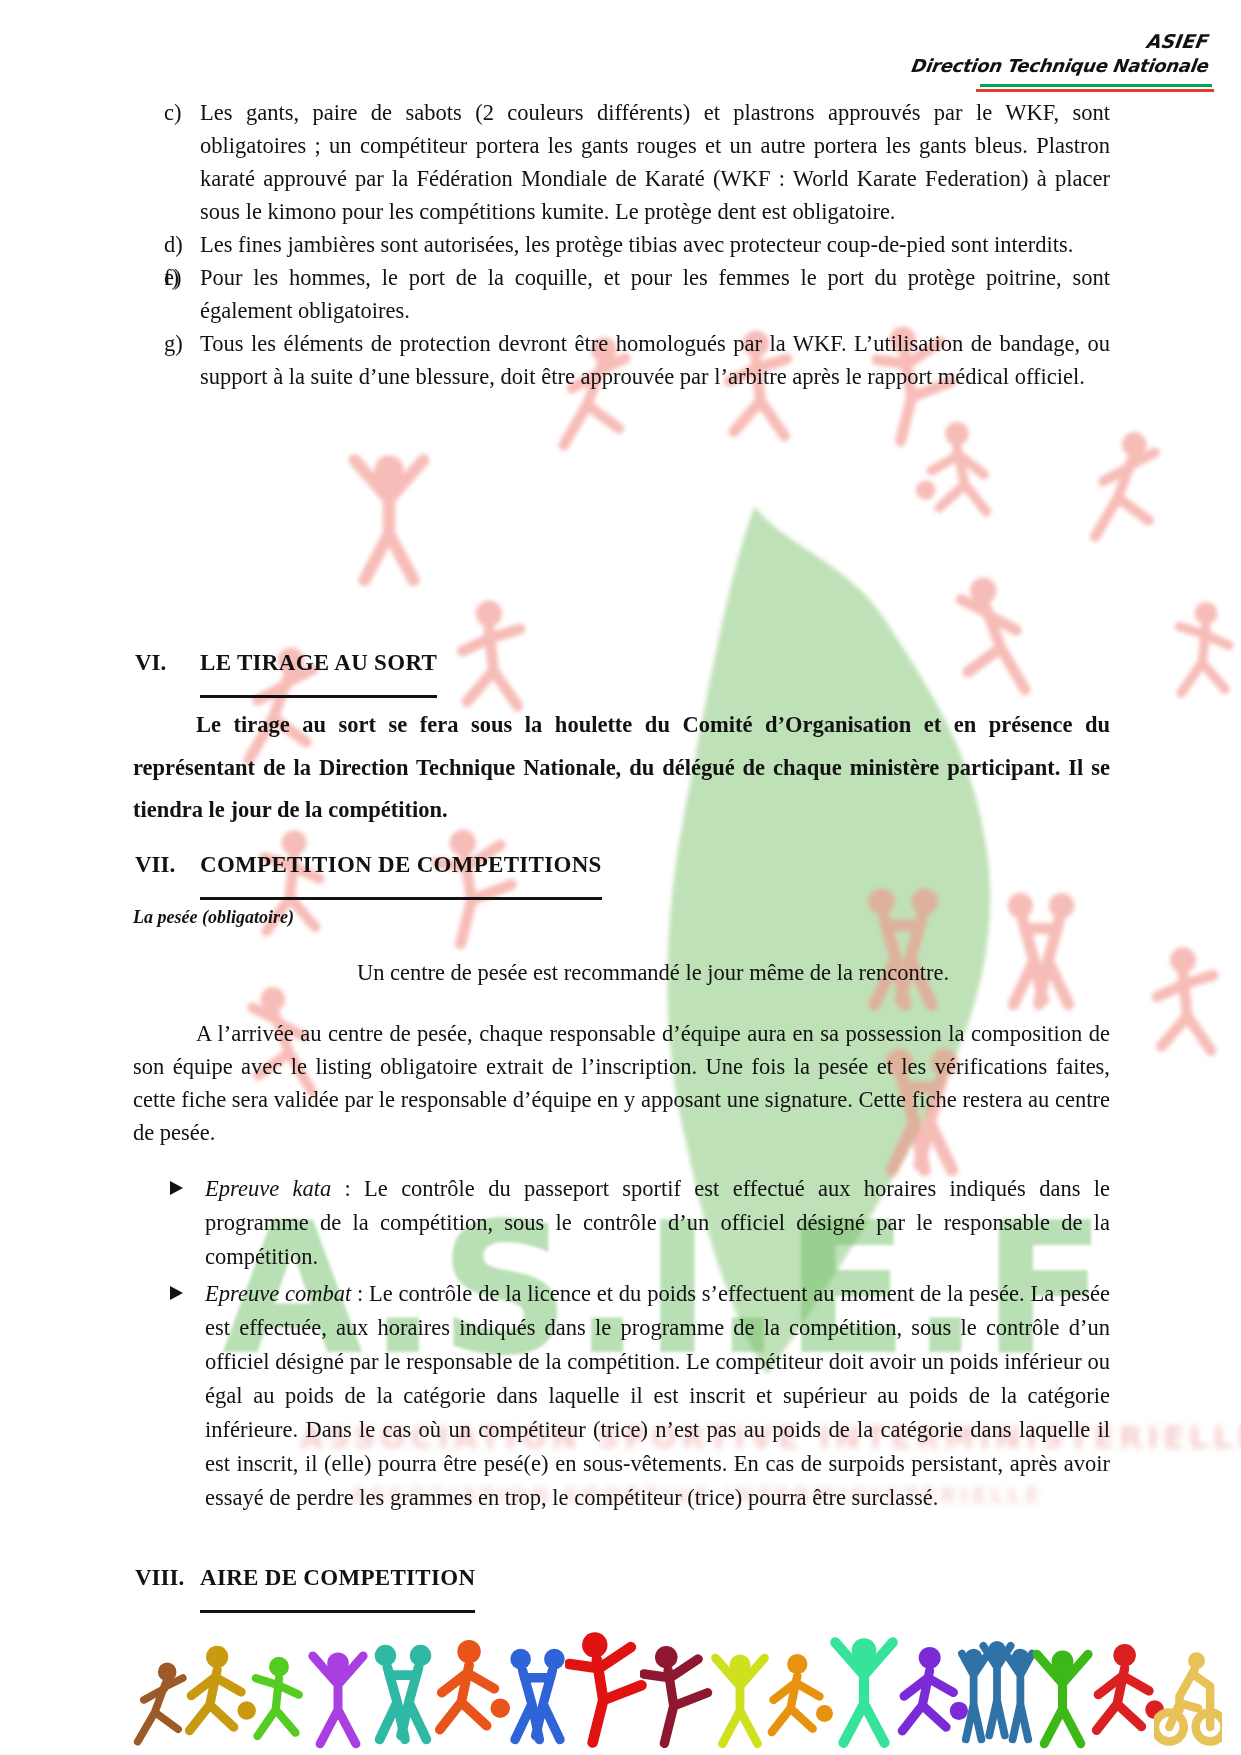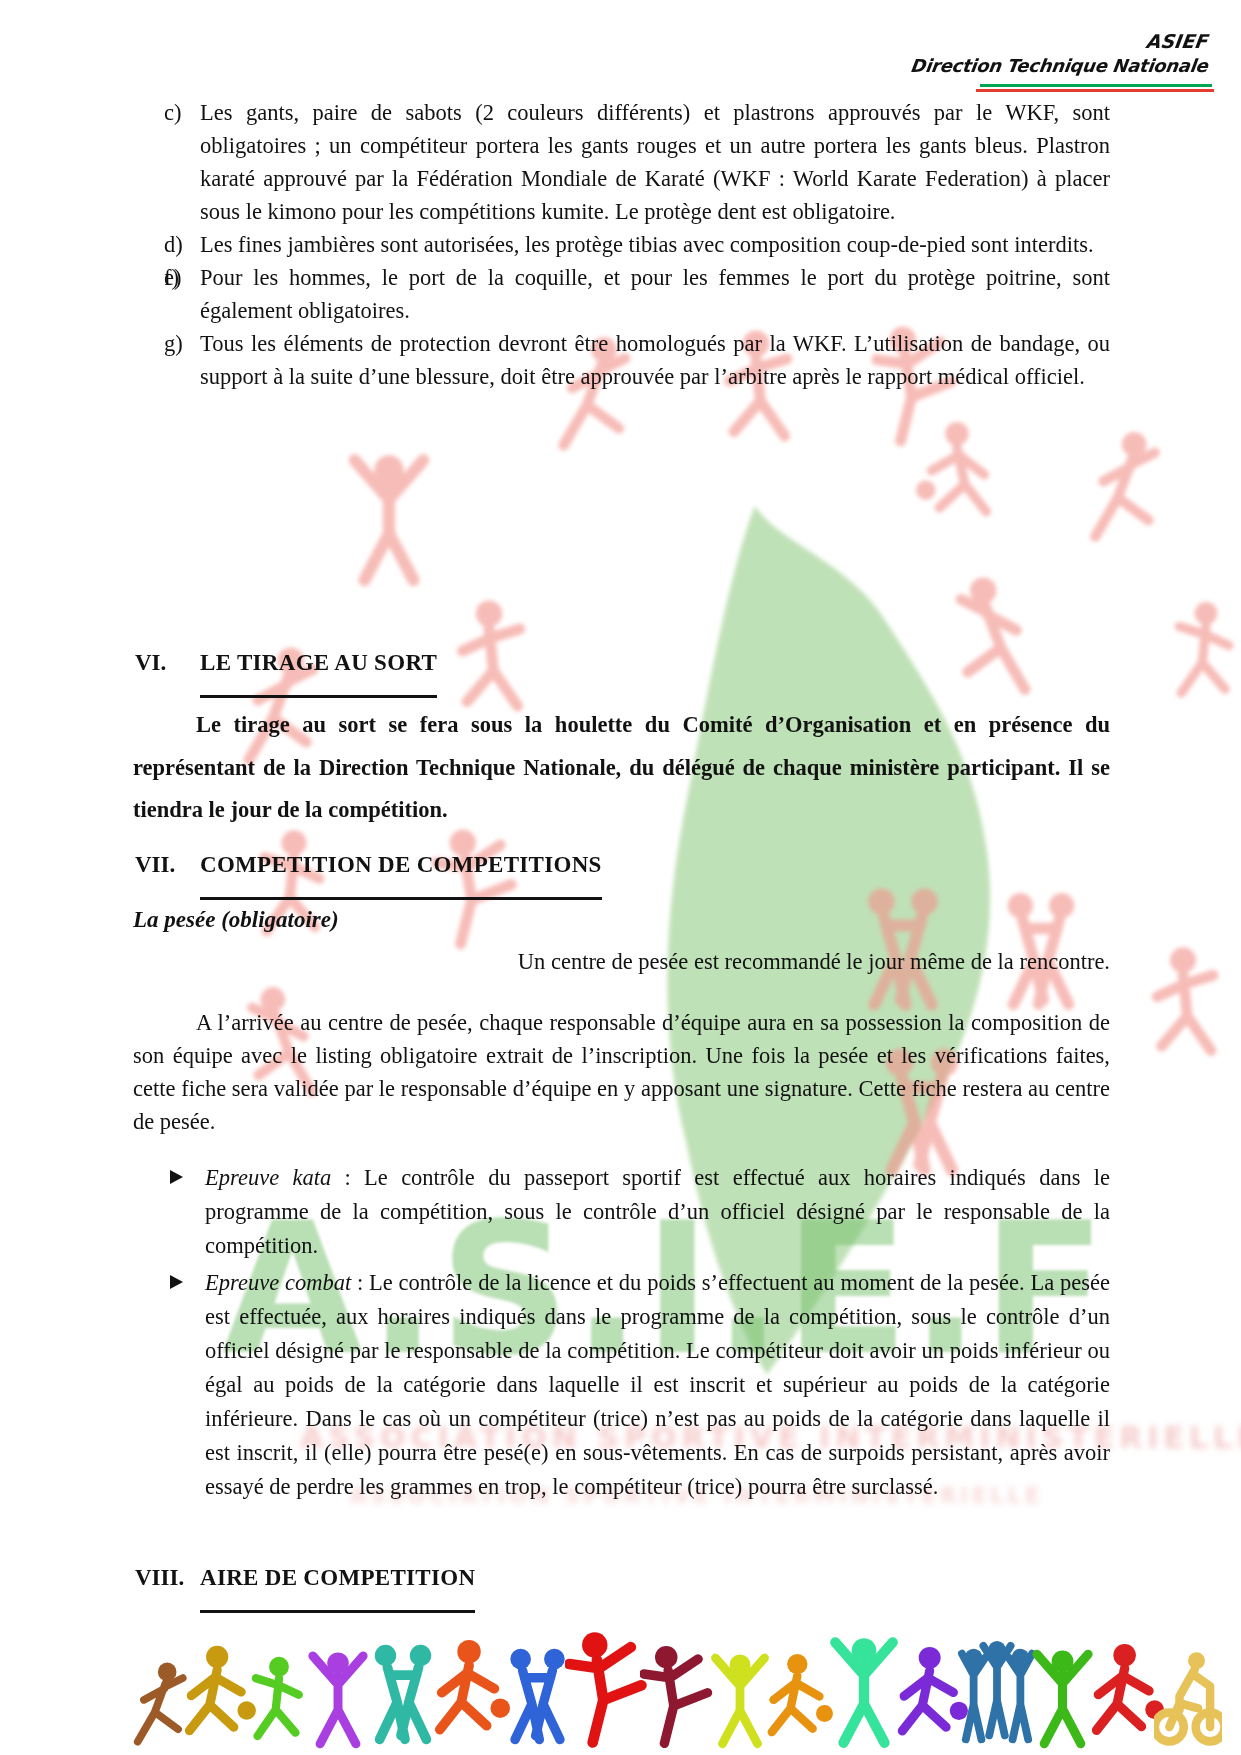--- a/index.html
+++ b/index.html
@@ -39,22 +39,22 @@
   .list{top:96px;}
   .list-item{position:relative; padding-left:67px; margin:0;}
   .list-label{position:absolute; left:31px; top:0;}
   .sec{position:absolute; left:133px; width:977px; z-index:2;}
   .sec-head{position:relative; padding-left:67px; font-weight:bold; font-size:23px; line-height:30px;}
   .sec-num{position:absolute; left:2px; top:0;}
   .sec-title{border-bottom:3px solid #121212; padding-bottom:20px; letter-spacing:0.3px;}
   .sec-vi{top:648px;}
   .sec-vi .para{margin-top:26px; line-height:42.5px; text-indent:63px;font-weight:bold;}
   .sec-vii{top:850px;}
-  .subhead{font-weight:bold; font-style:italic; font-size:23px; margin-top:27px;}
-  .intro-line{margin-top:12px; text-indent:63px; text-align:right;}
+  .subhead{font-weight:bold; font-style:italic; font-size:18px; margin-top:27px;}
+  .intro-line{margin-top:28px; text-indent:63px; text-align:center;}
   .sec-vii .para{margin-top:28px; text-indent:63px;}
   .bullets{margin:4px 0 0 0; padding:0; list-style:none;}
   .bullet-item{position:relative; padding-left:72px; line-height:34px; margin-top:3px;}
   .bullet-marker{position:absolute; left:37px; top:9px; width:0; height:0;
     border-left:13px solid #121212; border-top:7px solid transparent; border-bottom:7px solid transparent;}
   .bullet-lead{font-style:italic;}
   .sec-viii{top:1563px;}
   
   .pict-row{position:absolute; left:130px; right:0; bottom:4px; height:112px; z-index:2;
     display:flex; align-items:flex-end;}
@@ -196,21 +196,21 @@
   <div class="hdr-rule rule-red" id="rule-red" style="background: rgb(226, 59, 48);"></div>
 
   <div class="content list body-txt" id="list-mount">
   <p class="list-item">
     <span class="list-label">c)</span>
     <span>Les gants, paire de sabots (2 couleurs différents) et plastrons approuvés par le WKF, sont obligatoires ; un compétiteur portera les gants rouges et un autre portera les gants bleus. Plastron karaté approuvé par la Fédération Mondiale de Karaté (WKF : World Karate Federation) à placer sous le kimono pour les compétitions kumite. Le protège dent est obligatoire.</span>
   </p>
 
   <p class="list-item">
     <span class="list-label">d)</span>
-    <span>Les fines jambières sont autorisées, les protège tibias avec composition coup-de-pied sont interdits.</span>
+    <span>Les fines jambières sont autorisées, les protège tibias avec protecteur coup-de-pied sont interdits.</span>
   </p>
 
   <p class="list-item">
     <span class="list-label">e)</span>
   </p>
 
   <p class="list-item">
     <span class="list-label">f)</span>
     <span>Pour les hommes, le port de la coquille, et pour les femmes le port du protège poitrine, sont également obligatoires.</span>
   </p>

